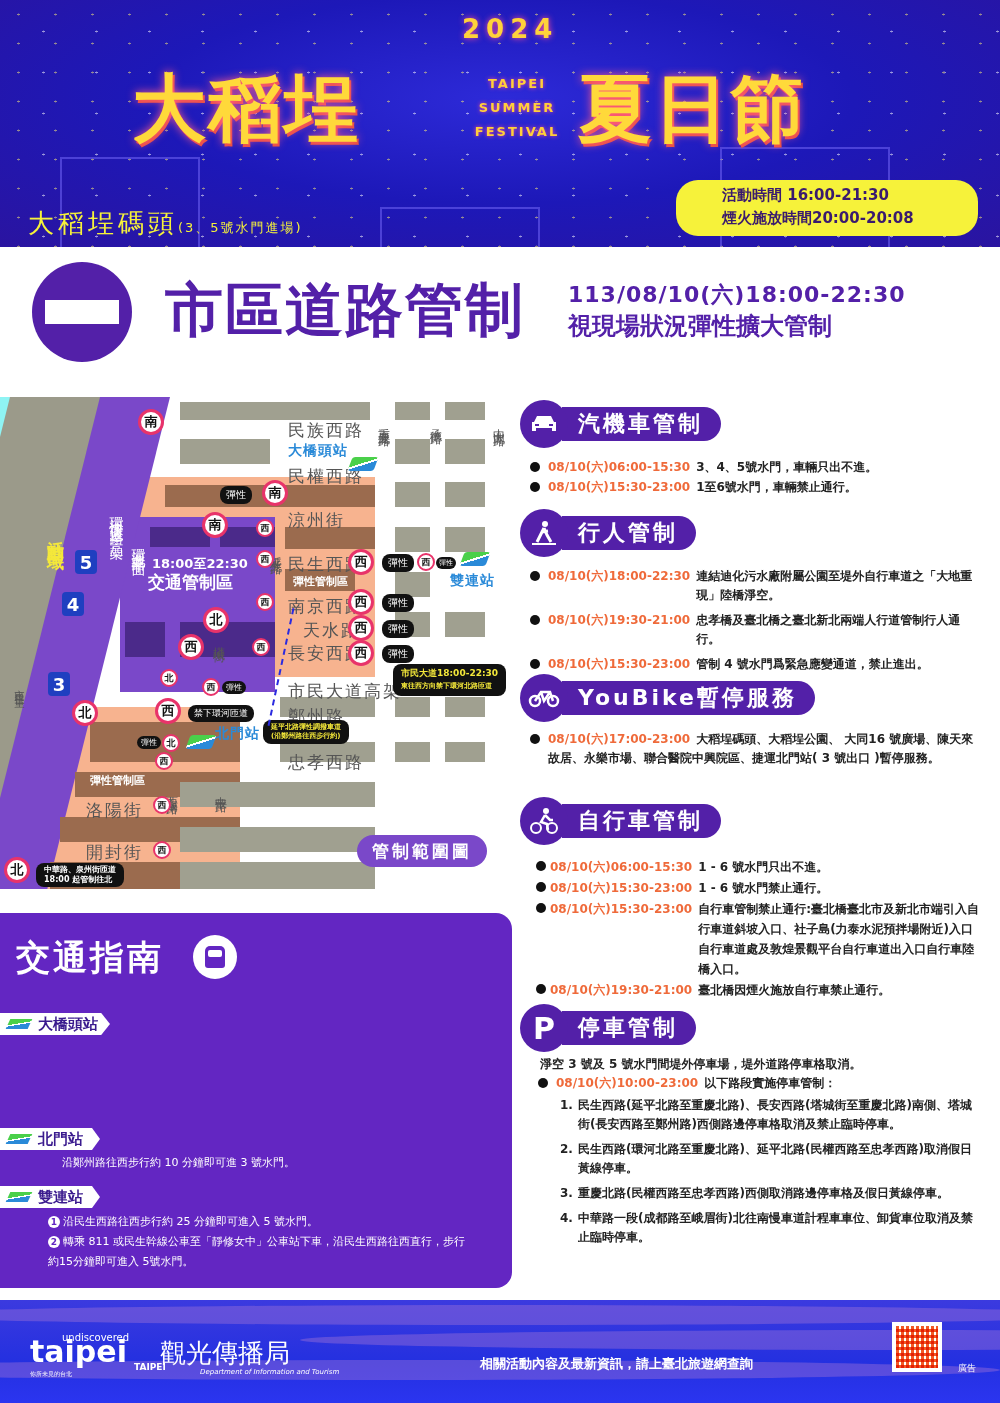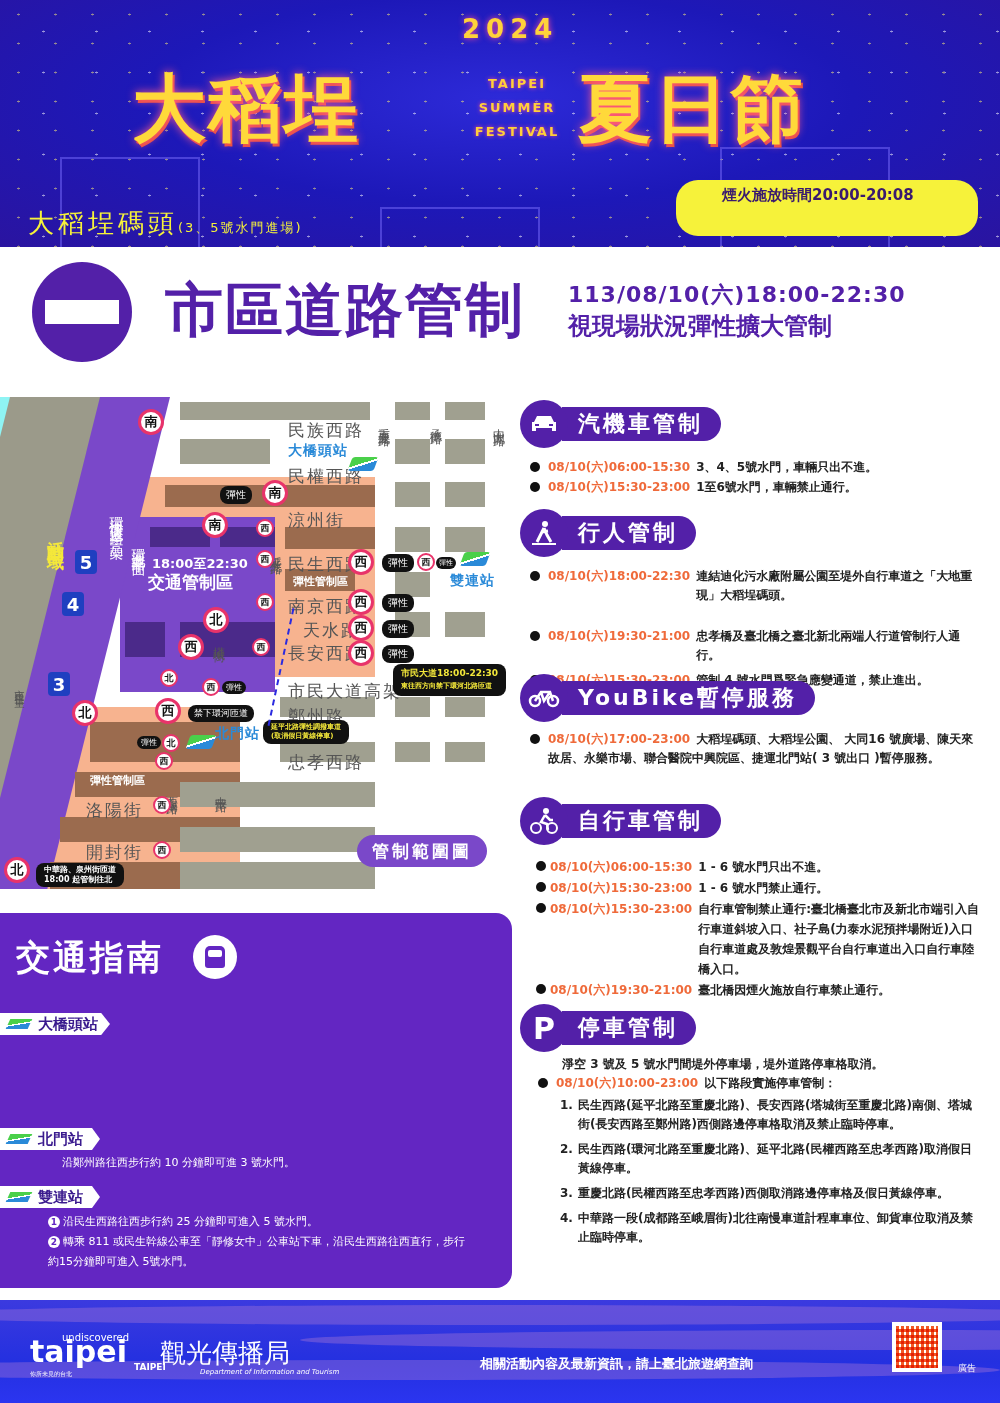--- a/index.html
+++ b/index.html
@@ -95,20 +95,21 @@
   <div class="b-year">2024</div>
   <div class="b-title-l">大稻埕</div>
   <div class="b-en">
     <div>TAIPEI</div>
     <div>SUMMER</div>
     <div>FESTIVAL</div>
   </div>
   <div class="b-title-r">夏日節</div>
   <div class="b-venue"><span>大稻埕碼頭</span><small>(3、5號水門進場)</small></div>
   <div class="b-time">
+    <div>活動時間  16:00-21:30</div>
     <div>煙火施放時間20:00-20:08</div>
   </div>
 </div>
 
 <div class="sec-head">
   <div class="no-entry"></div>
   <div class="big-title">市區道路管制</div>
   <div class="sub-date">113/08/10(六)18:00-22:30</div>
   <div class="sub-note">視現場狀況彈性擴大管制</div>
 </div>
@@ -234,21 +235,21 @@
   <div class="m-abs circ" style="left:348px;top:218px">西</div>
   <div class="m-abs pill" style="left:382px;top:223px">彈性</div>
   <div class="m-abs circ" style="left:348px;top:243px">西</div>
   <div class="m-abs pill" style="left:382px;top:248px">彈性</div>
   <div class="m-abs pill-y" style="left:393px;top:267px;font-size:9px">
       <div>市民大道18:00-22:30</div>
       <div style="font-size:7px">東往西方向禁下環河北路匝道</div>
     </div>
   <div class="m-abs pill-y" style="left:263px;top:323px;font-size:7px;line-height:9px;padding:3px 8px">
       <div>延平北路彈性調撥車道</div>
-      <div>(取消假日黃線停車)</div>
+      <div>(沿鄭州路往西步行約)</div>
     </div>
   <div class="m-abs" style="left:280px;top:210px;height:120px;border-left:2px dashed #2a2ae0;transform:rotate(12deg)"></div>
   <div class="m-abs range-btn">管制範圍圖</div>
 </div>
 
 <div class="guide">
   <div class="guide-title">交通指南</div>
   <div class="train-icon">
       <span></span>
     </div>
@@ -305,24 +306,24 @@
     <div class="r-icon">
       <svg width="26" height="26" viewBox="0 0 26 26">
           <circle cx="14" cy="4" r="3" fill="#fff"></circle>
           <path d="M13 8 L9 16 L6 22 M13 8 L16 15 L20 22 M10 12 L17 11" stroke="#fff" stroke-width="3" fill="none"></path>
           <rect x="1" y="23" width="24" height="2" fill="#fff"></rect>
         </svg>
     </div>
     <div class="r-bar">行人管制</div>
   </div>
   <div class="r-list" style="top:167px;width:450px">
-    <div class="r-item" style="margin-bottom:22px">
+    <div class="r-item" style="margin-bottom:6px">
         <span class="dot"></span>
         <span class="ts">08/10(六)18:00-22:30</span>
-        <span class="r-desc">連結迪化污水廠附屬公園至堤外自行車道之「大地重現」大稻埕碼頭。</span>
+        <span class="r-desc">連結迪化污水廠附屬公園至堤外自行車道之「大地重現」陸橋淨空。</span>
       </div>
     <div class="r-item" style="margin-bottom:6px">
         <span class="dot"></span>
         <span class="ts">08/10(六)19:30-21:00</span>
         <span class="r-desc">忠孝橋及臺北橋之臺北新北兩端人行道管制行人通行。</span>
       </div>
     <div class="r-item">
         <span class="dot"></span>
         <span class="ts">08/10(六)15:30-23:00</span>
         <span class="r-desc">管制 4 號水門爲緊急應變通道，禁止進出。</span>
@@ -378,21 +379,21 @@
         <span class="ts">08/10(六)19:30-21:00</span>
         <span class="r-desc">臺北橋因煙火施放自行車禁止通行。</span>
       </div>
   </div>
 
   <div class="r-head" style="top:607px">
     <div class="r-icon" style="font-size:30px">P</div>
     <div class="r-bar">停車管制</div>
   </div>
   <div class="r-list" style="top:655px;left:18px;width:440px;line-height:19px">
-    <div style="margin-left:24px">淨空 3 號及 5 號水門間堤外停車場，堤外道路停車格取消。</div>
+    <div style="margin-left:2px">淨空 3 號及 5 號水門間堤外停車場，堤外道路停車格取消。</div>
     <div class="r-item">
         <span class="dot"></span>
         <span class="ts">08/10(六)10:00-23:00</span>
         <span class="r-desc">以下路段實施停車管制：</span>
       </div>
     <ol class="sub-ol">
       <li>
           <span class="n">1.</span>
           <span>民生西路(延平北路至重慶北路)、長安西路(塔城街至重慶北路)南側、塔城街(長安西路至鄭州路)西側路邊停車格取消及禁止臨時停車。</span>
         </li>

